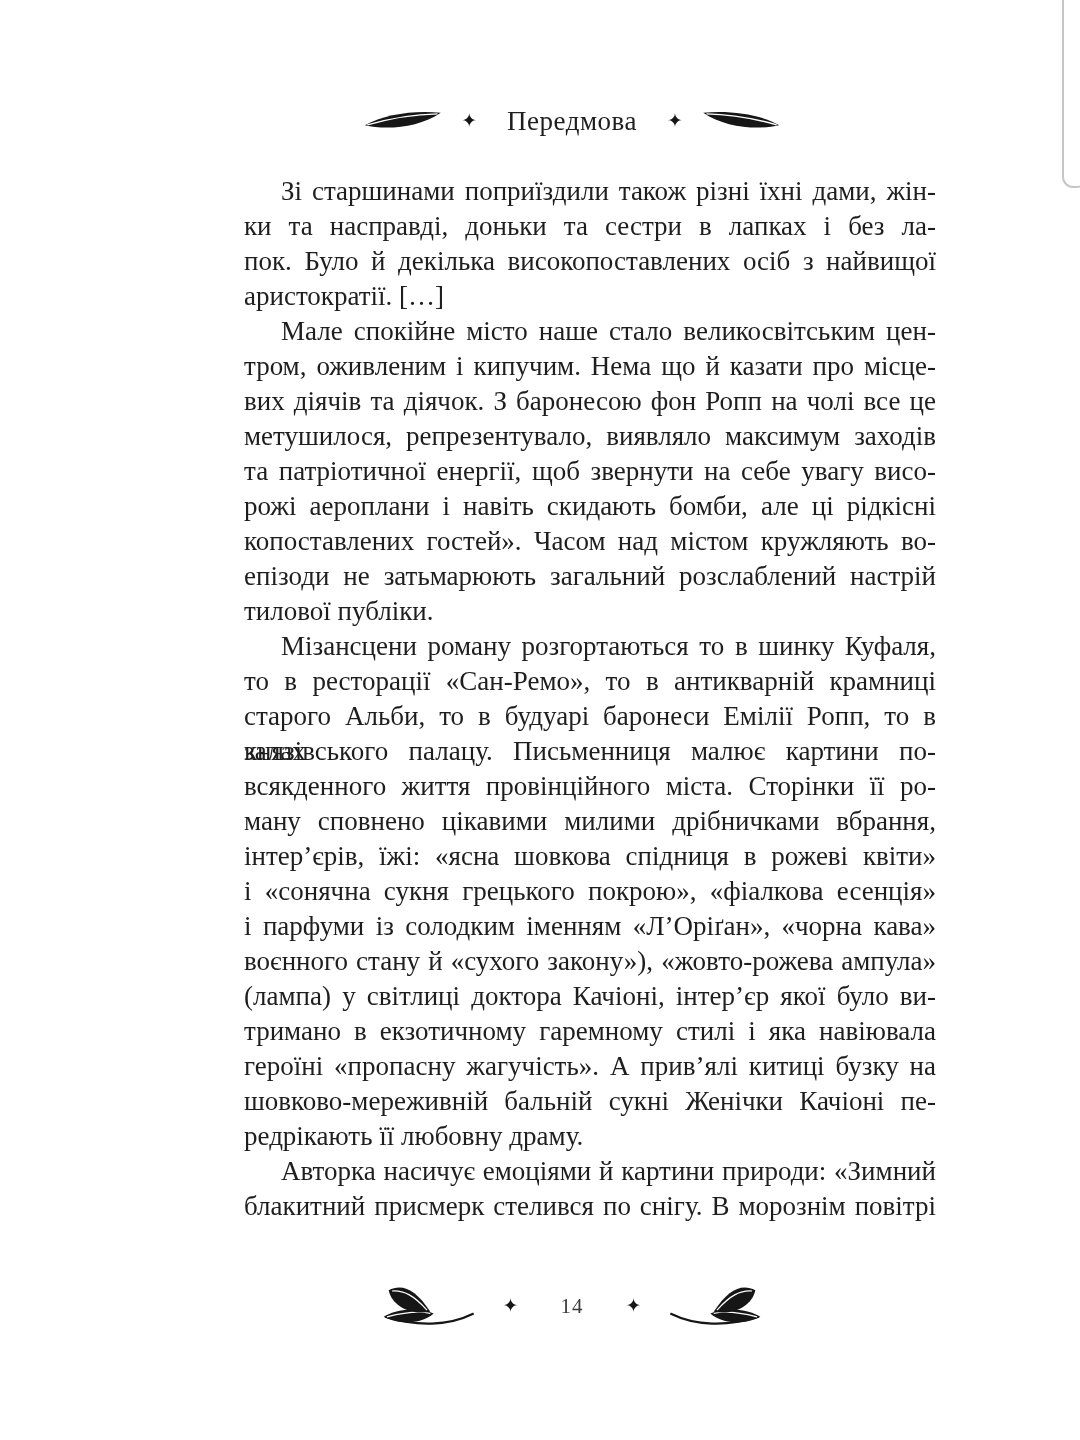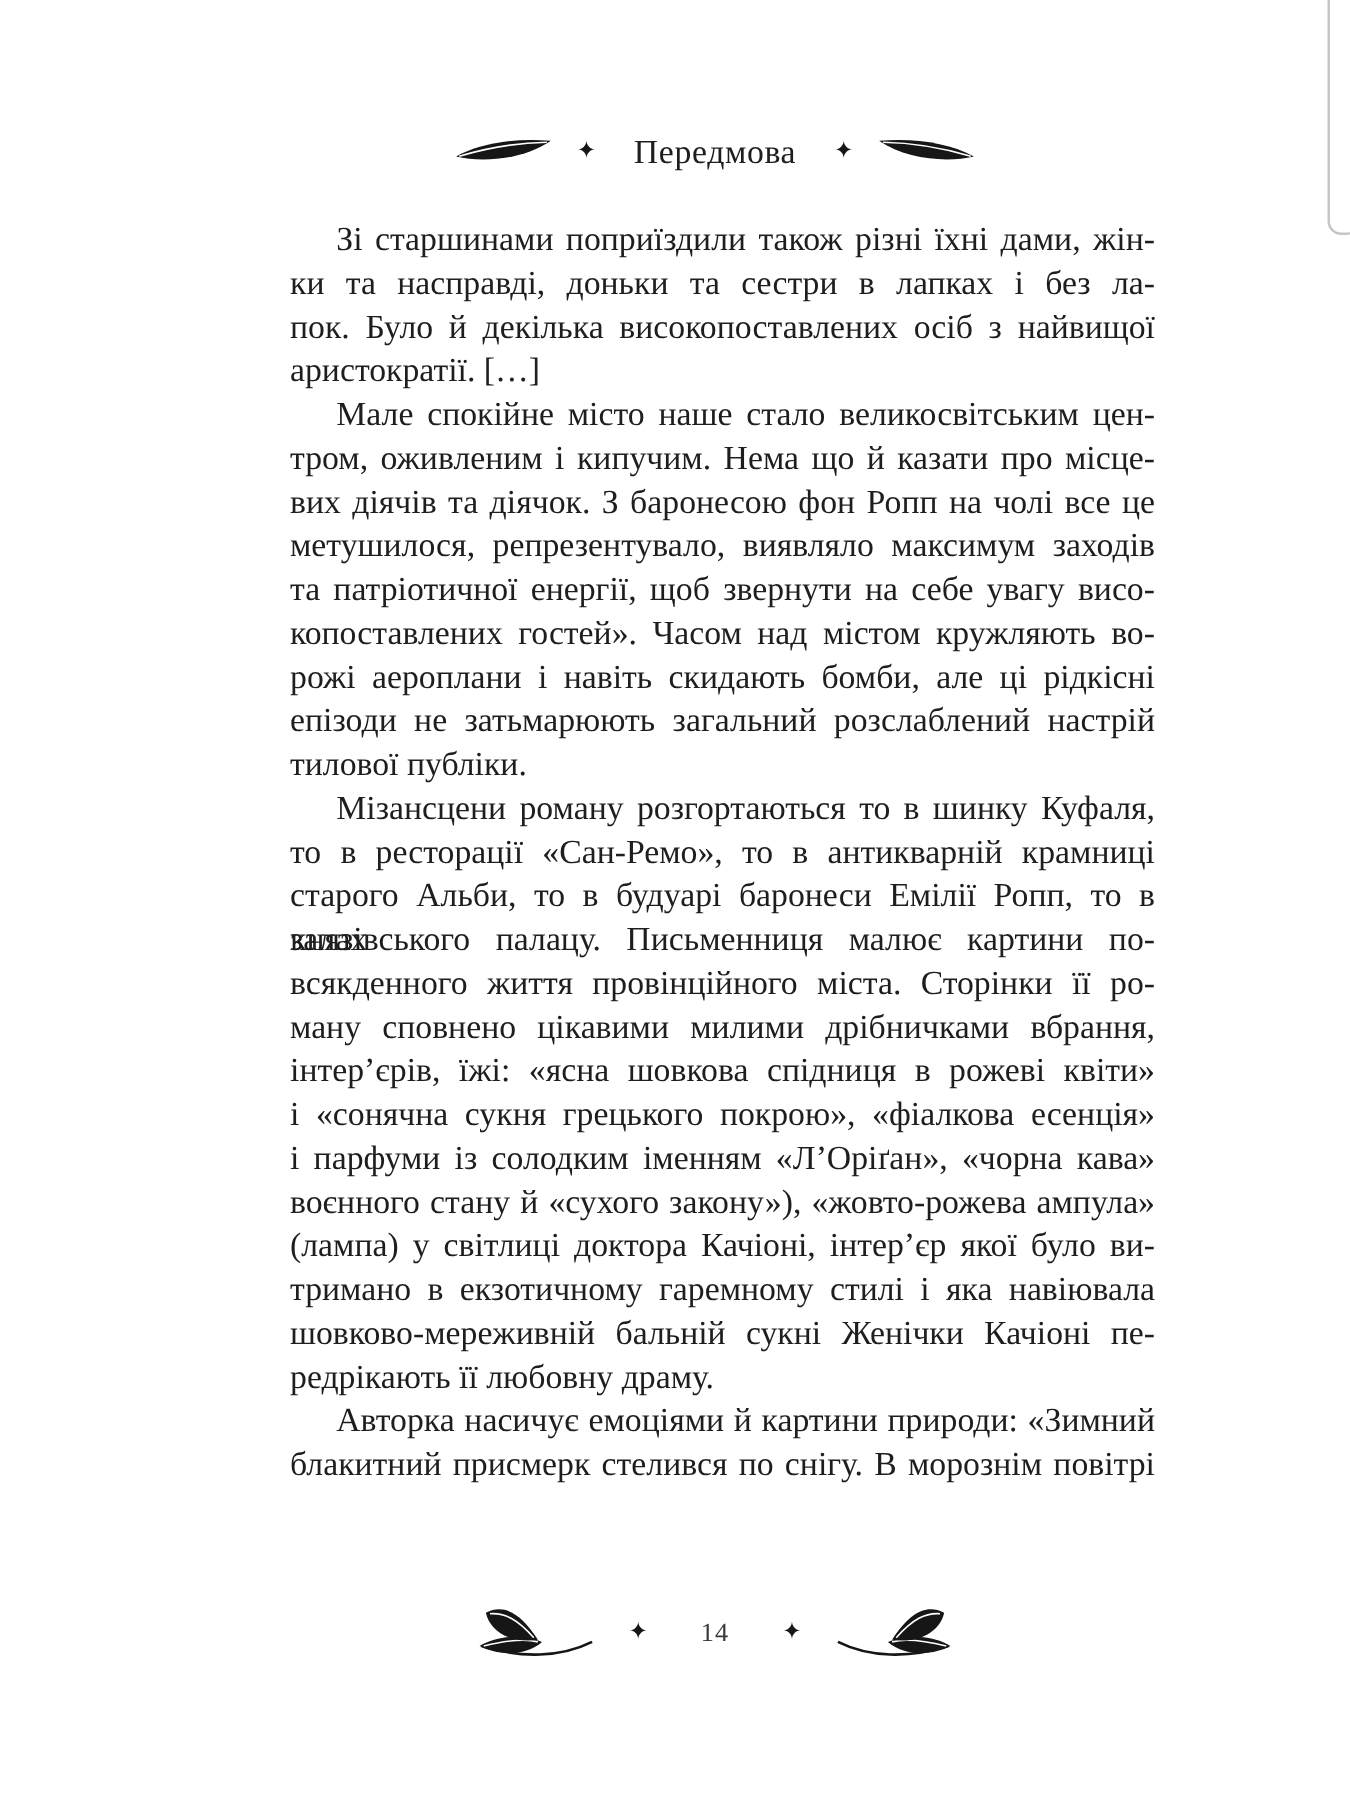--- a/index.html
+++ b/index.html
@@ -42,21 +42,21 @@
     line-height:1;
     color:var(--ornament);
     transform:translateY(-1px);
   }
   .leaf-l{transform:rotate(-5deg);}
   .leaf-r{transform:scaleX(-1) rotate(-5deg);}
   .leaf svg,.sprig svg{display:block;}
   
   .body-text{
     position:absolute;
-    left:232px;top:174px;
+    left:244px;top:174px;
     width:692px;
   }
   .line{
     height:35px;
     line-height:35px;
     font-size:27px;
     text-align:justify;
     text-align-last:justify;
     white-space:normal;
     color:var(--ink);
@@ -114,36 +114,37 @@
   <div class="body-text" id="body-text">
       <div class="line indent">Зі старшинами поприїздили також різні їхні дами, жін-</div>
       <div class="line">ки та насправді, доньки та сестри в лапках і без ла-</div>
       <div class="line">пок. Було й декілька високопоставлених осіб з найвищої</div>
       <div class="line lastline">аристократії. […]</div>
       <div class="line indent">Мале спокійне місто наше стало великосвітським цен-</div>
       <div class="line">тром, оживленим і кипучим. Нема що й казати про місце-</div>
       <div class="line">вих діячів та діячок. З баронесою фон Ропп на чолі все це</div>
       <div class="line">метушилося, репрезентувало, виявляло максимум заходів</div>
       <div class="line">та патріотичної енергії, щоб звернути на себе увагу висо-</div>
+      <div class="line">рожі аероплани і навіть скидають бомби, але ці рідкісні</div>
       <div class="line">копоставлених гостей». Часом над містом кружляють во-</div>
-      <div class="line">рожі аероплани і навіть скидають бомби, але ці рідкісні</div>
       <div class="line">епізоди не затьмарюють загальний розслаблений настрій</div>
       <div class="line lastline">тилової публіки.</div>
       <div class="line indent">Мізансцени роману розгортаються то в шинку Куфаля,</div>
       <div class="line">то в ресторації «Сан-Ремо», то в антикварній крамниці</div>
       <div class="line">старого Альби, то в будуарі баронеси Емілії Ропп, то в залах</div>
       <div class="line">князівського палацу. Письменниця малює картини по-</div>
       <div class="line">всякденного життя провінційного міста. Сторінки її ро-</div>
       <div class="line">ману сповнено цікавими милими дрібничками вбрання,</div>
       <div class="line">інтер’єрів, їжі: «ясна шовкова спідниця в рожеві квіти»</div>
       <div class="line">і «сонячна сукня грецького покрою», «фіалкова есенція»</div>
       <div class="line">і парфуми із солодким іменням «Л’Оріґан», «чорна кава»</div>
       <div class="line">воєнного стану й «сухого закону»), «жовто-рожева ампула»</div>
       <div class="line">(лампа) у світлиці доктора Качіоні, інтер’єр якої було ви-</div>
       <div class="line">тримано в екзотичному гаремному стилі і яка навіювала</div>
+      <div class="line">героїні «пропасну жагучість». А прив’ялі китиці бузку на</div>
       <div class="line">шовково-мереживній бальній сукні Женічки Качіоні пе-</div>
       <div class="line lastline">редрікають її любовну драму.</div>
       <div class="line indent">Авторка насичує емоціями й картини природи: «Зимний</div>
       <div class="line">блакитний присмерк стелився по снігу. В морознім повітрі</div>
     </div>
 
   <div class="footer">
     <span class="sprig sprig-l">
       <svg viewBox="0 0 120 62" width="100" height="52" aria-hidden="true">
         <path d="M116,40 C86,55 48,56 10,44" stroke="currentColor" stroke-width="2.6" fill="none"></path>

